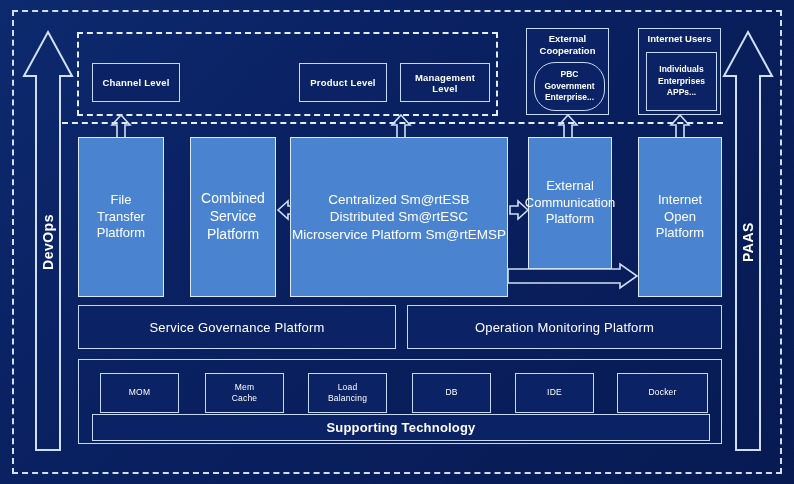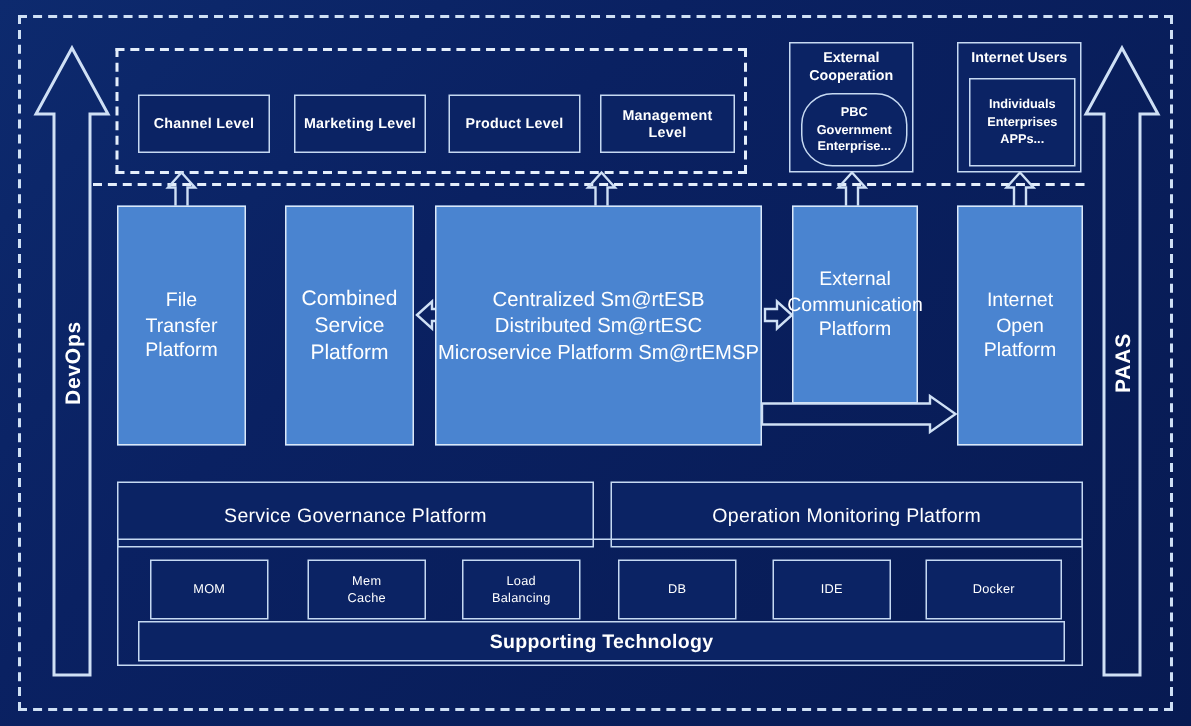--- a/index.html
+++ b/index.html
@@ -84,21 +84,21 @@
     background: #0b2364;
     display: flex;
     align-items: center;
     text-align: center;
     font-size: 8.5px;
     line-height: 1.35;
     font-weight: bold;
   }
 
   
-  .gov-box { font-size: 13px; font-weight: normal; margin-top: 16px; }
+  .gov-box { font-size: 13px; font-weight: normal; }
 
   
   .tech-outer {
     border: 1.5px solid #c6d9f2;
     background: transparent;
   }
   .tech-chip {
     font-size: 8.5px;
     font-weight: normal;
     line-height: 1.3;
@@ -144,23 +144,20 @@
     <svg width="52" height="424" viewBox="0 0 52 424">
       <polygon points="26,2 50,46 38,46 38,420 14,420 14,46 2,46" fill="none" stroke="#cfe0f5" stroke-width="2"></polygon>
     </svg>
     <span class="side-arrow-label">PAAS</span>
   </div>
 
   <div class="abs levels-frame"></div>
 
   <div class="abs dark-box level-box" style="left:92px; top:63px; width:88px; height:39px;">
     <span>Channel Level</span>
-  </div>
-  <div class="abs dark-box level-box" style="left:196px; top:63px; width:88px; height:39px;">
-    <span>Marketing Level</span>
   </div>
   <div class="abs dark-box level-box" style="left:299px; top:63px; width:88px; height:39px;">
     <span>Product Level</span>
   </div>
   <div class="abs dark-box level-box" style="left:400px; top:63px; width:90px; height:39px;">
     <span>Management Level</span>
   </div>
 
   <div class="abs stack-outer" style="left:526px; top:28px; width:83px; height:87px;">
     <div class="stack-title">

